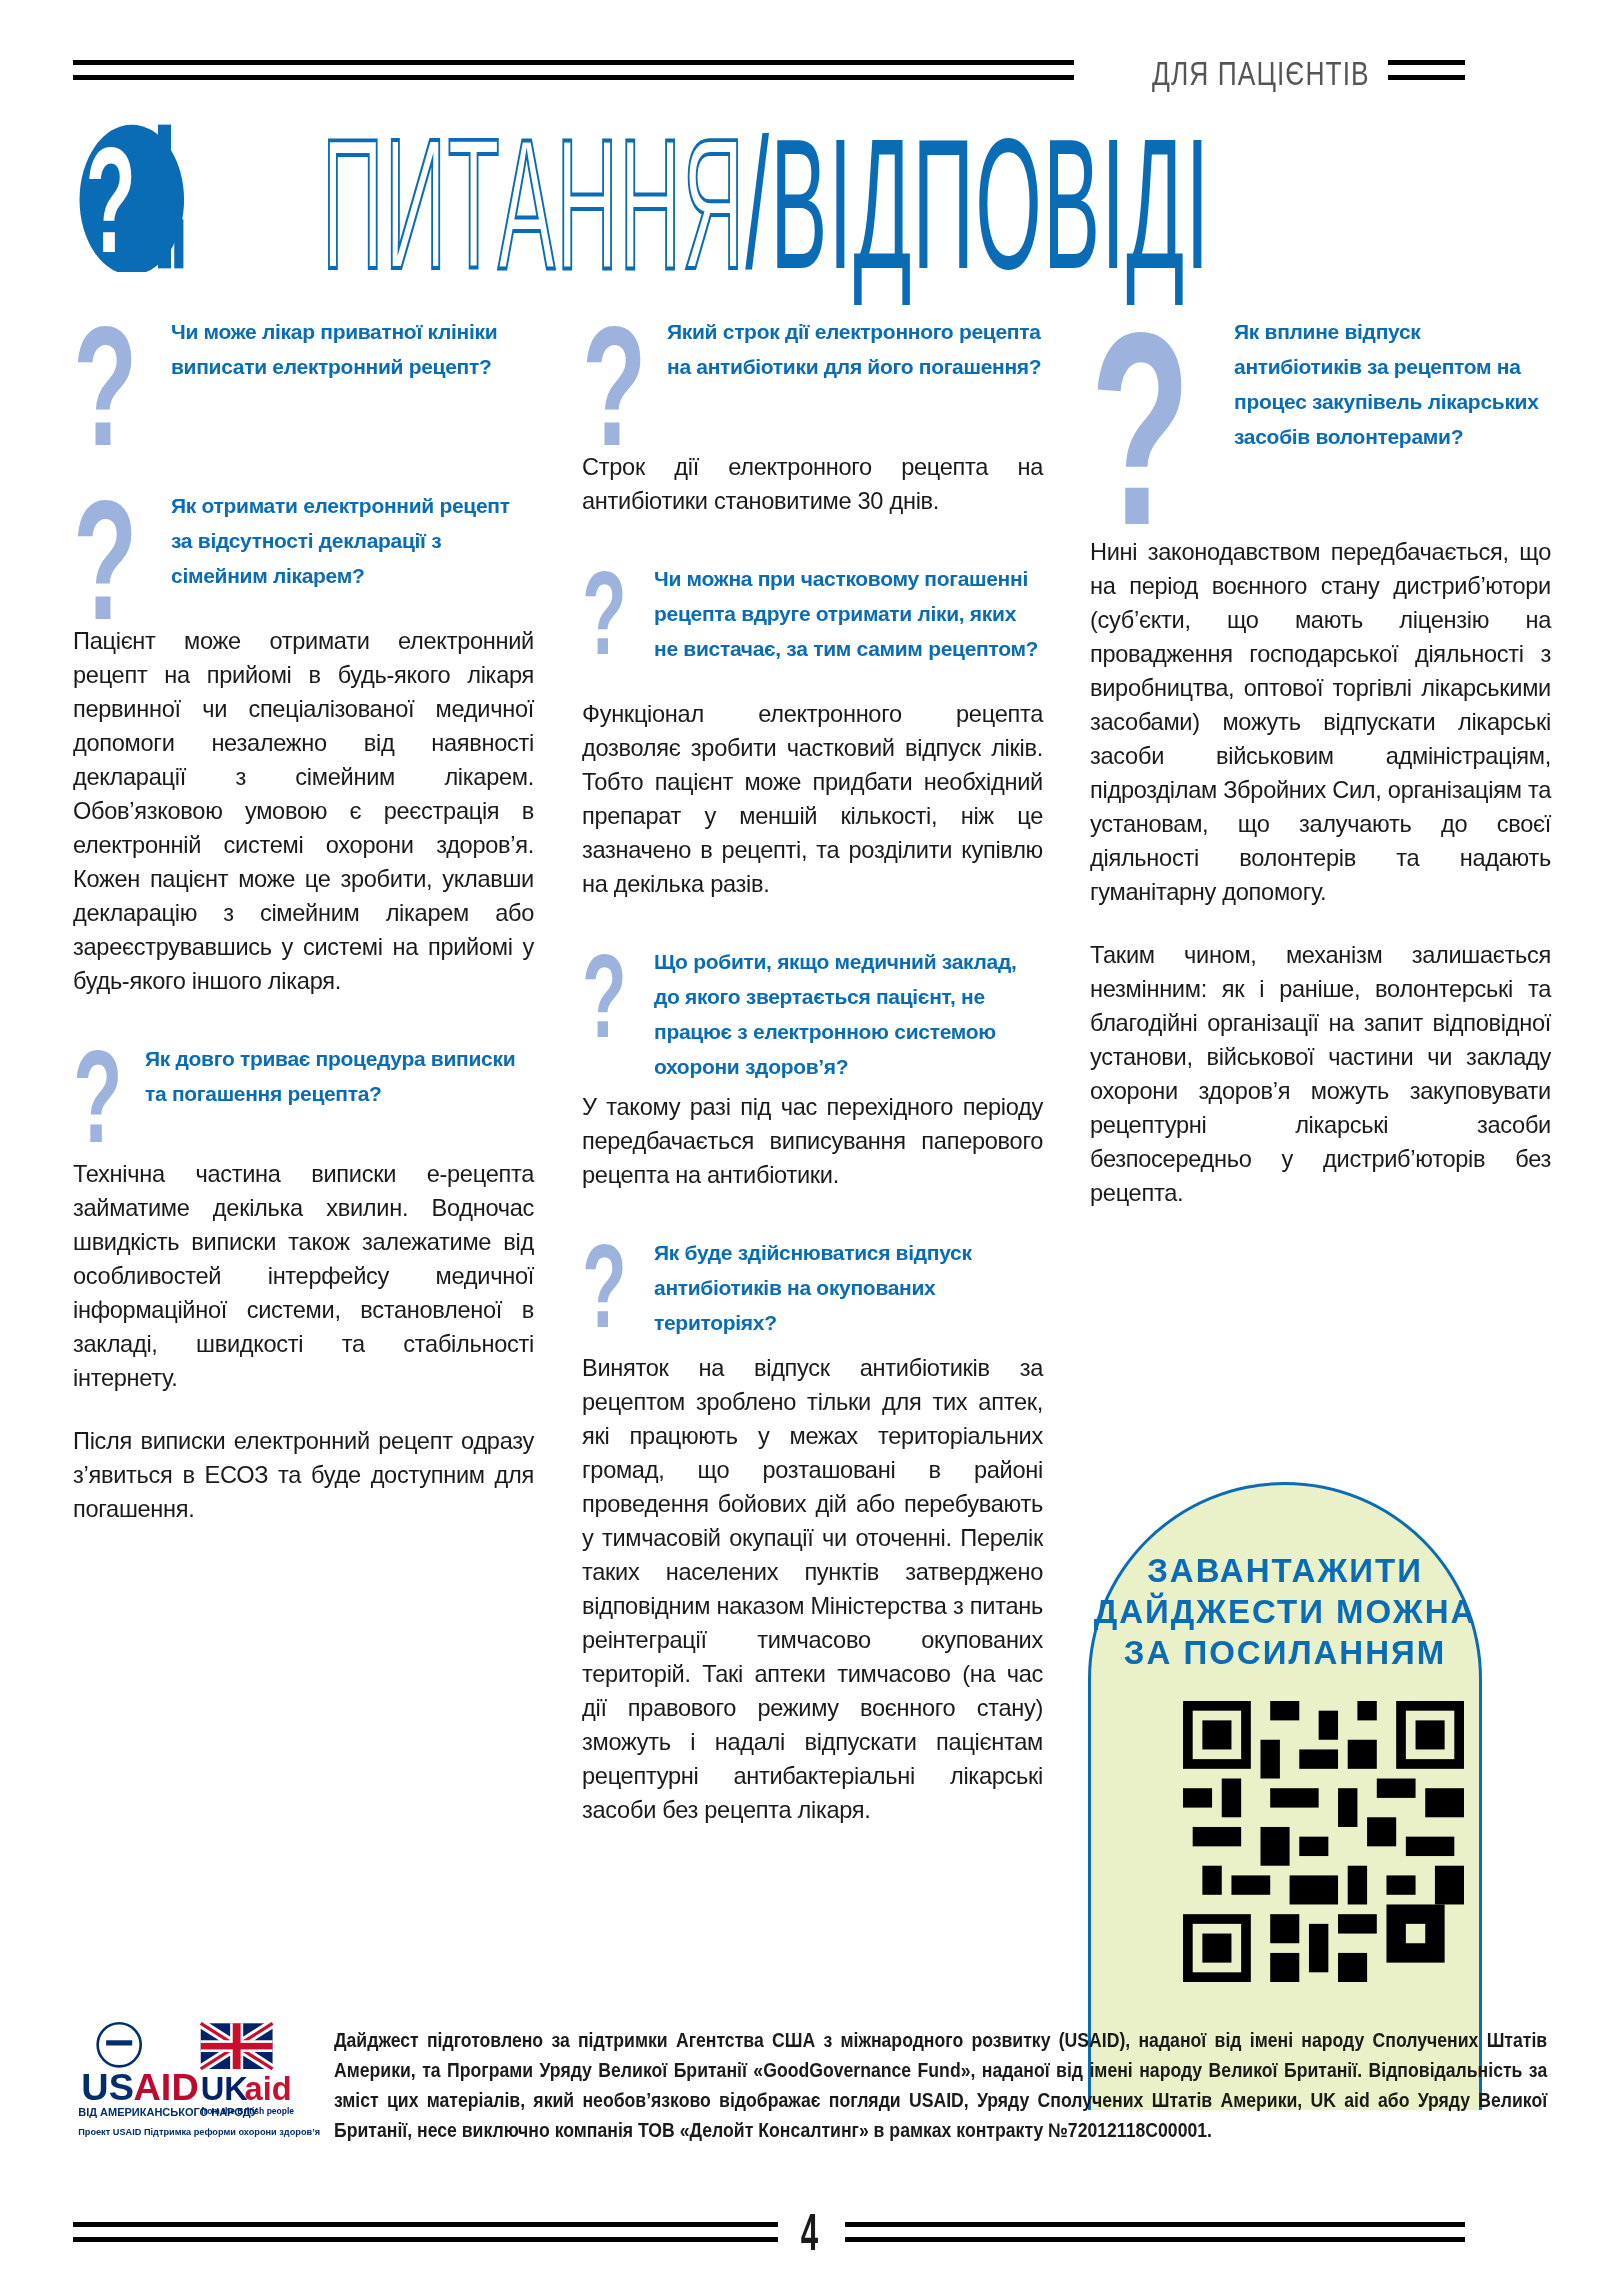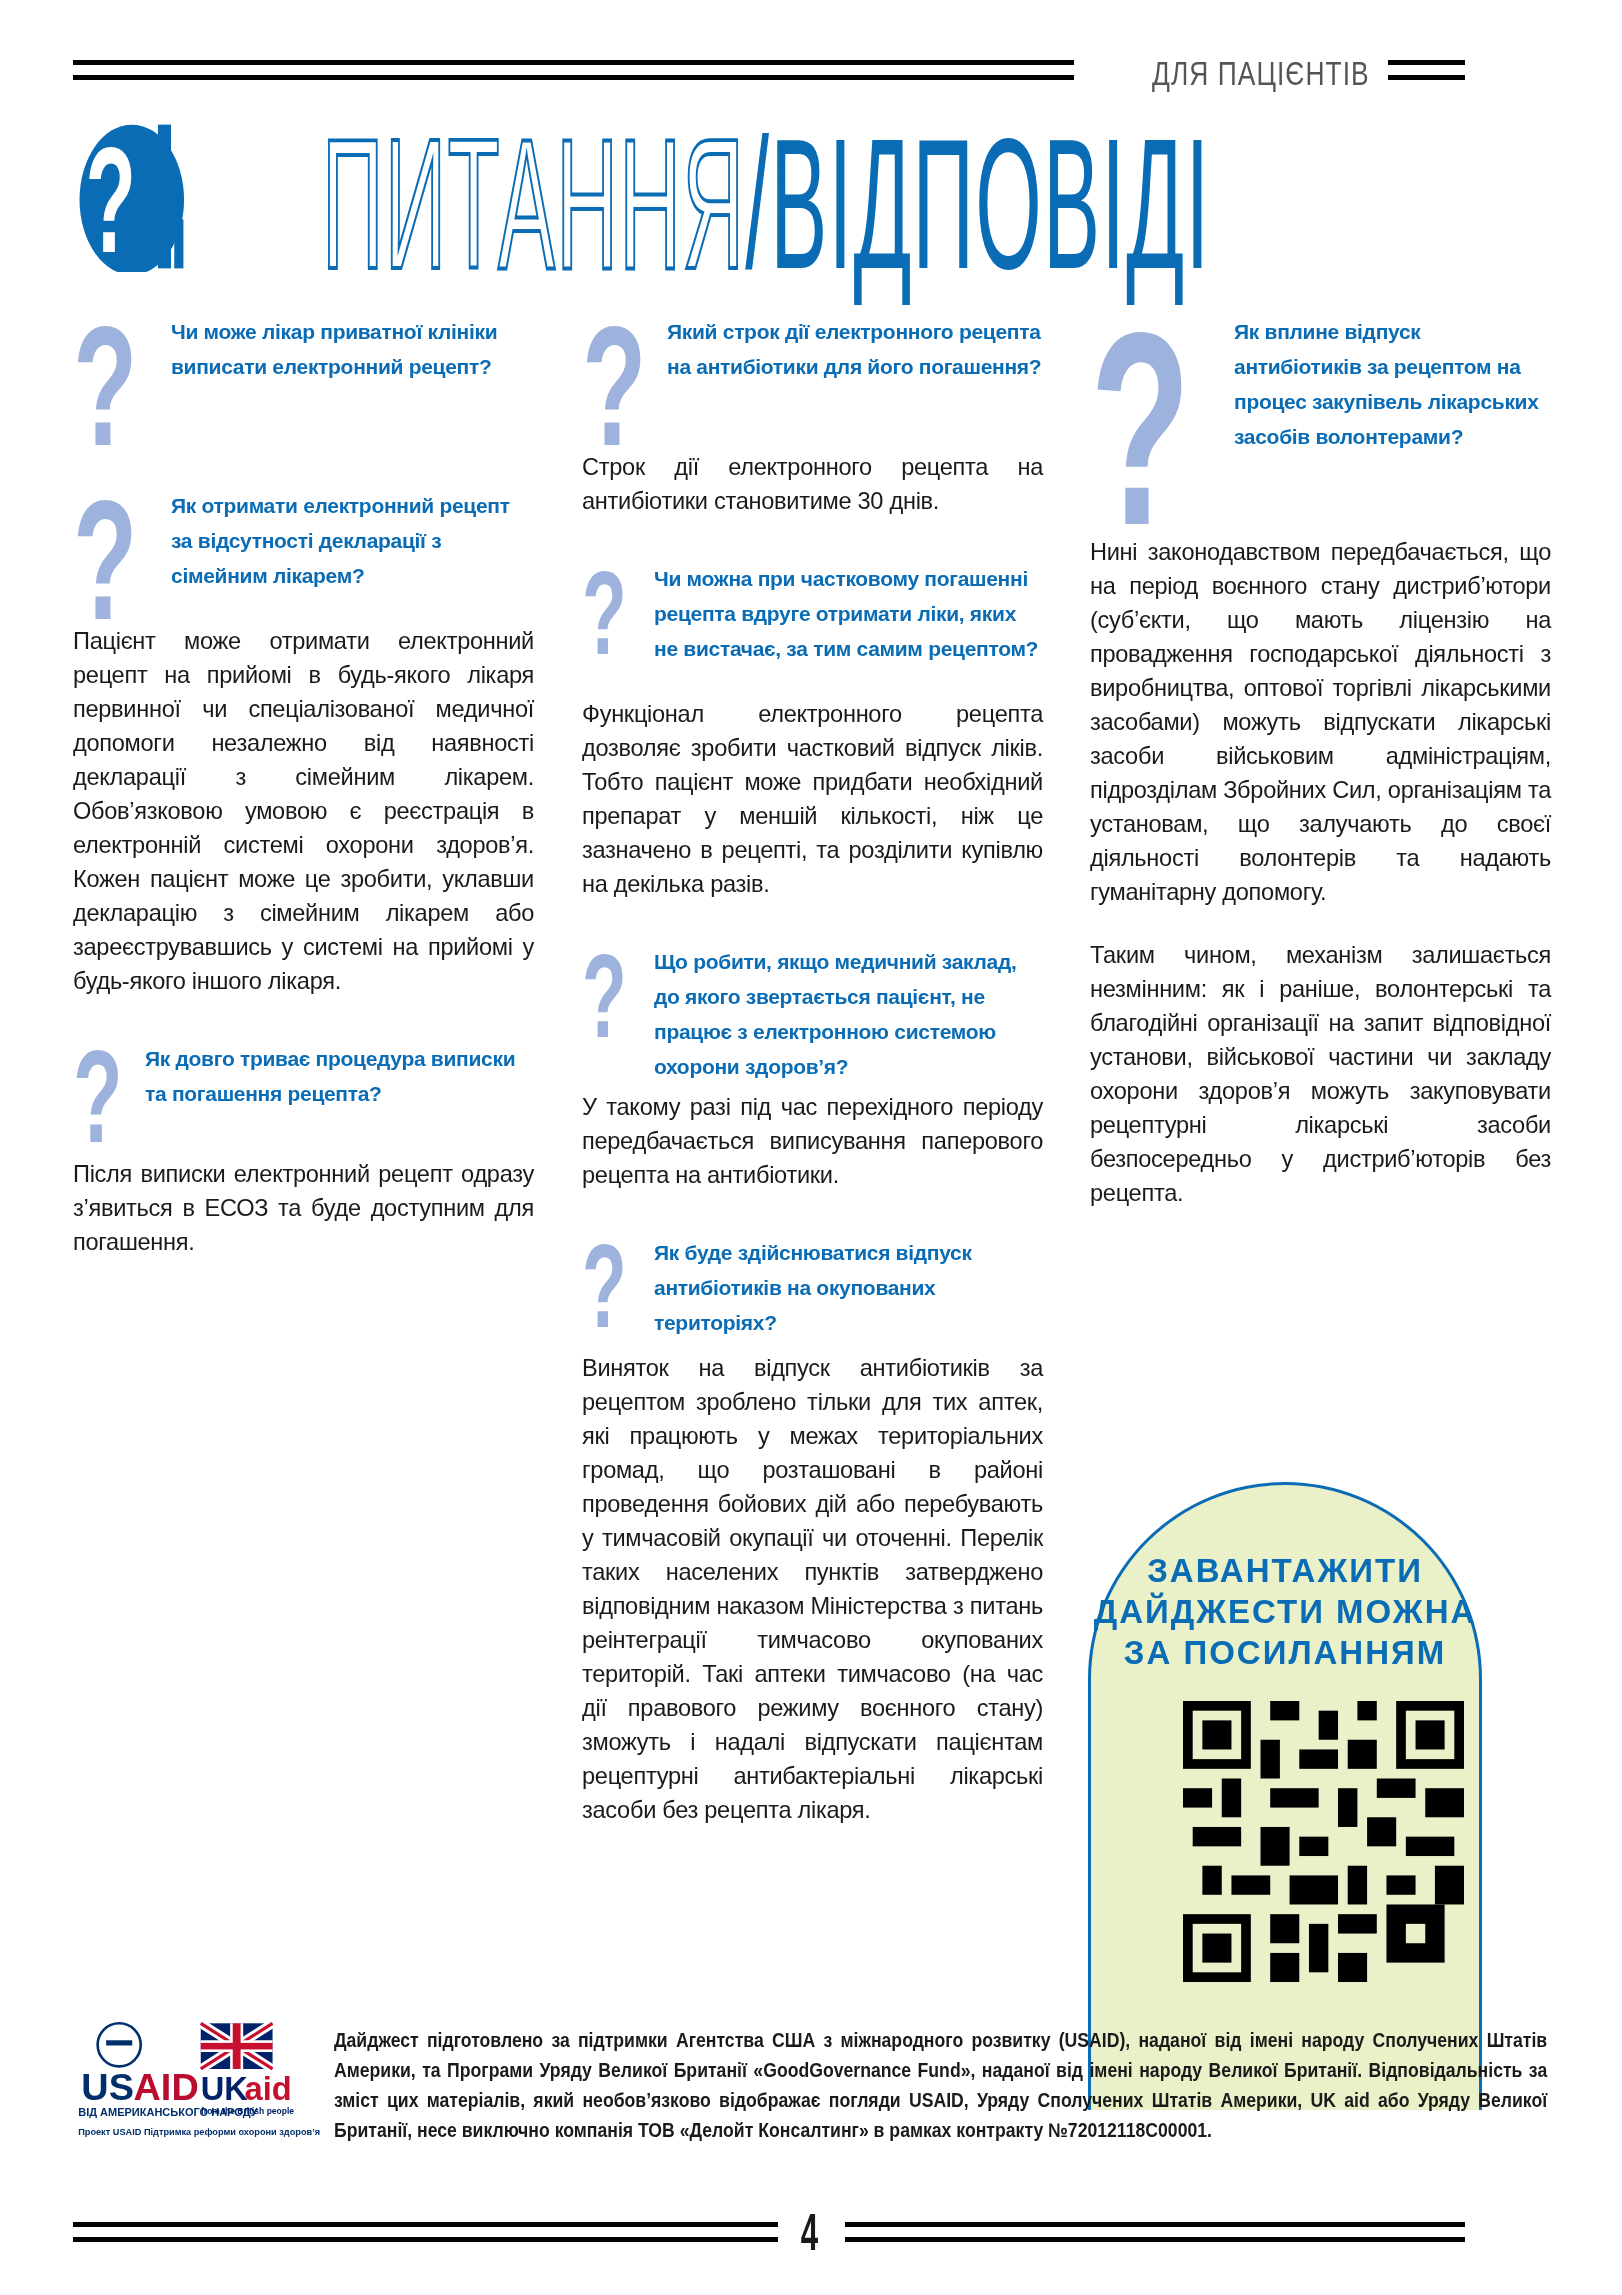--- a/index.html
+++ b/index.html
@@ -68,20 +68,21 @@
     <div class="body">
         <p>Пацієнт може отримати електронний рецепт на прийомі в будь-якого лікаря первинної чи спеціалізованої медичної допомоги незалежно від наявності декларації з сімейним лікарем. Обов’язковою умовою є реєстрація в електронній системі охорони здоров’я. Кожен пацієнт може це зробити, уклавши декларацію з сімейним лікарем або зареєструвавшись у системі на прийомі у будь-якого іншого лікаря.</p>
       </div>
   </div>
   <div class="qa">
     <div class="qhead" style="min-height:111px">
         <span class="qmark" style="font-size:131px;line-height:118px">?</span>
         <div class="qtext" style="padding-left:72px">Як довго триває процедура виписки та погашення рецепта?</div>
       </div>
     <div class="body">
+      <p>Технічна частина виписки е-рецепта займатиме декілька хвилин. Водночас швидкість виписки також залежатиме від особливостей інтерфейсу медичної інформаційної системи, встановленої в закладі, швидкості та стабільності інтернету.</p>
       <p>Після виписки електронний рецепт одразу з’явиться в ЕСОЗ та буде доступним для погашення.</p>
     </div>
   </div>
 </div>
 
 <div class="col c2">
   <div class="qa">
     <div class="qhead">
         <span class="qmark">?</span>
         <div class="qtext center">Який строк дії електронного рецепта на антибіотики для його погашення?</div>

